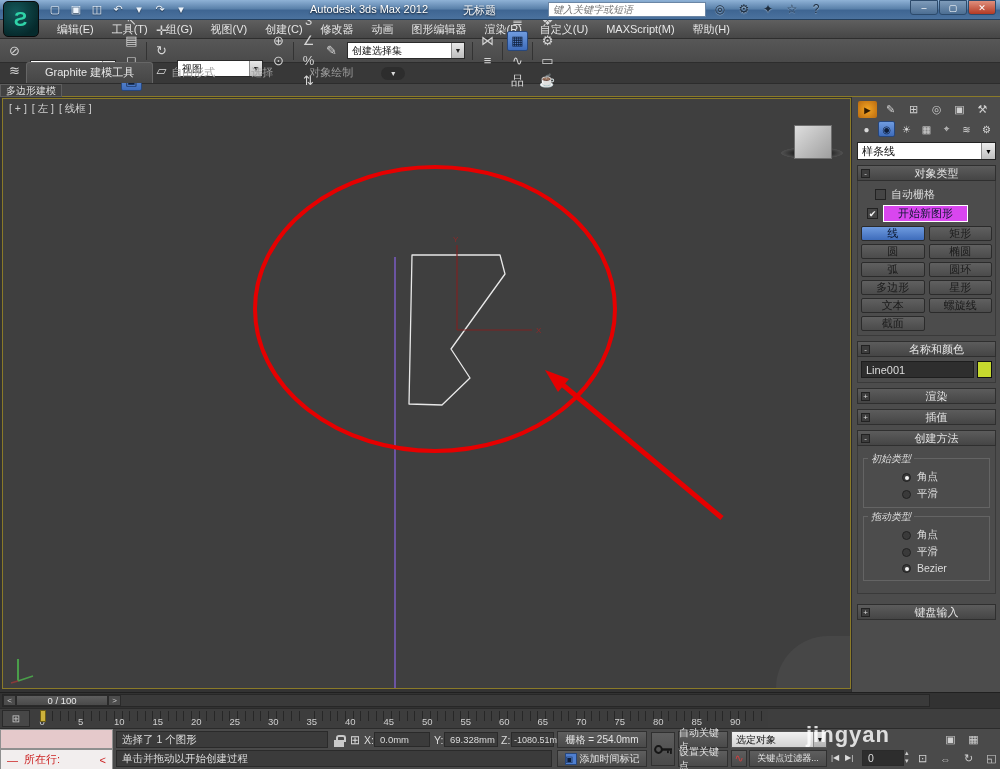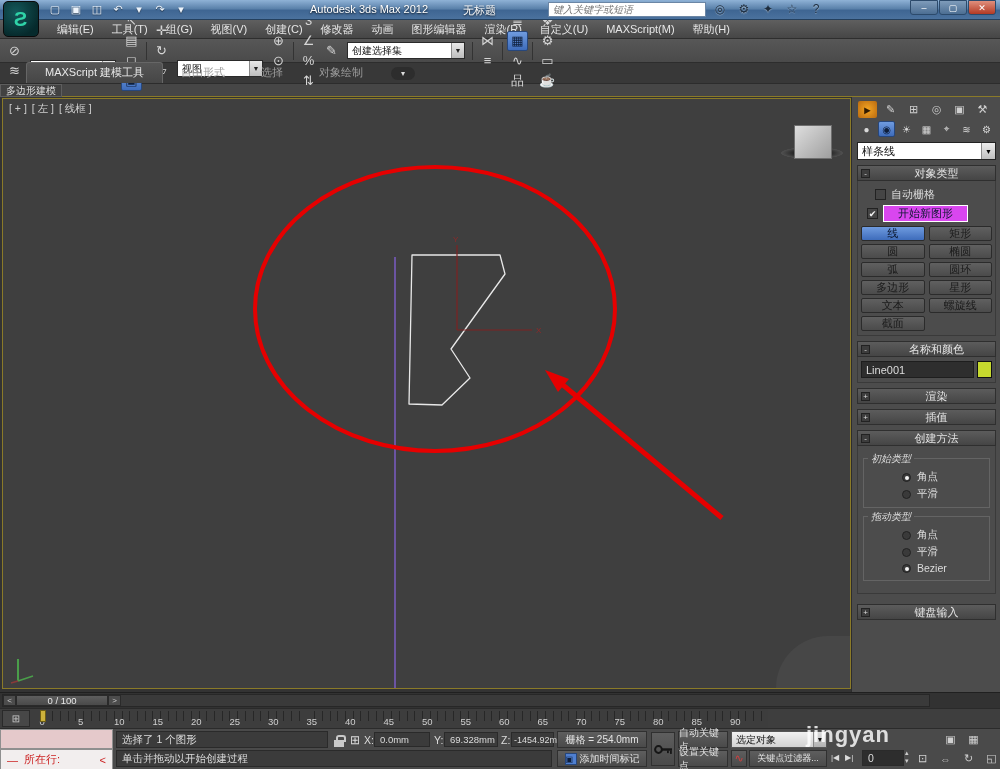--- a/index.html
+++ b/index.html
@@ -320,21 +320,21 @@
       </span>
       <span class="tbtn">
         <span class="g">☕</span>
       </span>
     </span>
 </div>
 
 <div class="ribbon-tabs">
   <span style="display:flex;align-items:flex-end;">
 
-  <span class="rtab active">MAXScript 建模工具</span>
+  <span class="rtab active">Graphite 建模工具</span>
       <span class="rtab">自由形式</span>
       <span class="rtab">选择</span>
       <span class="rtab">对象绘制</span>
     </span>
   <span class="rcollapse">▾</span>
 </div>
 <div class="ribbon-sub">
   <span class="rpanel-btn">多边形建模</span>
 </div>
 
@@ -590,21 +590,21 @@
   <span class="sfield" style="left:116px;top:21px;width:436px;height:17px;">单击并拖动以开始创建过程</span>
 
   <span class="lock"></span>
   <span class="slabel" style="left:350px;top:4px;font-size:12px;">⊞</span>
 
   <span class="slabel" style="left:364px;top:5px;">X:</span>
   <span class="sfield" style="left:374px;top:3px;width:56px;height:15px;font-size:9.5px;">0.0mm</span>
   <span class="slabel" style="left:434px;top:5px;">Y:</span>
   <span class="sfield" style="left:444px;top:3px;width:54px;height:15px;font-size:9.5px;">69.328mm</span>
   <span class="slabel" style="left:501px;top:5px;">Z:</span>
-  <span class="sfield" style="left:511px;top:3px;width:43px;height:15px;font-size:9px;padding:0 2px;">-1454.92m</span>
+  <span class="sfield" style="left:511px;top:3px;width:43px;height:15px;font-size:9px;padding:0 2px;">-1080.51m</span>
 
   <span class="sbtn" style="left:557px;top:2px;width:90px;height:17px;">栅格 = 254.0mm</span>
   <span class="sbtn" style="left:557px;top:21px;width:90px;height:17px;gap:3px;">
     <span style="background:#4f7fd0;border:1px solid #27477c;width:12px;height:12px;font-size:8px;line-height:11px;color:#0e1e3a;">▣</span>
     <span>添加时间标记</span>
   </span>
 
   <span class="sbtn" style="left:651px;top:3px;width:24px;height:34px;">
     <svg width="19" height="11">
       <circle cx="4.5" cy="5.5" r="3.4" fill="none" stroke="#161616" stroke-width="2"></circle>

